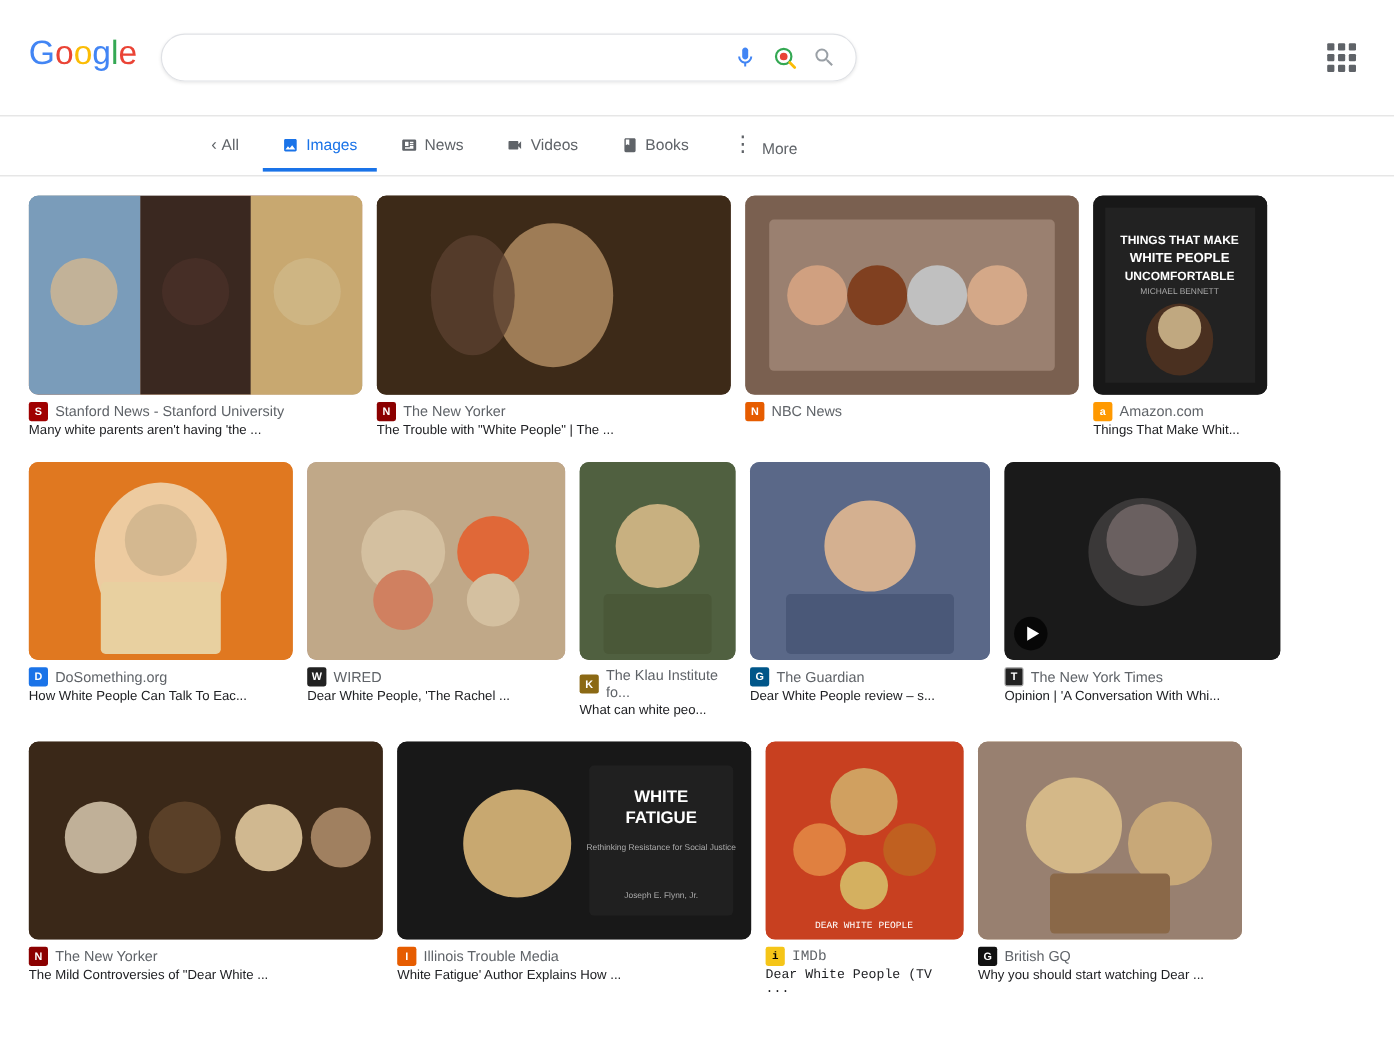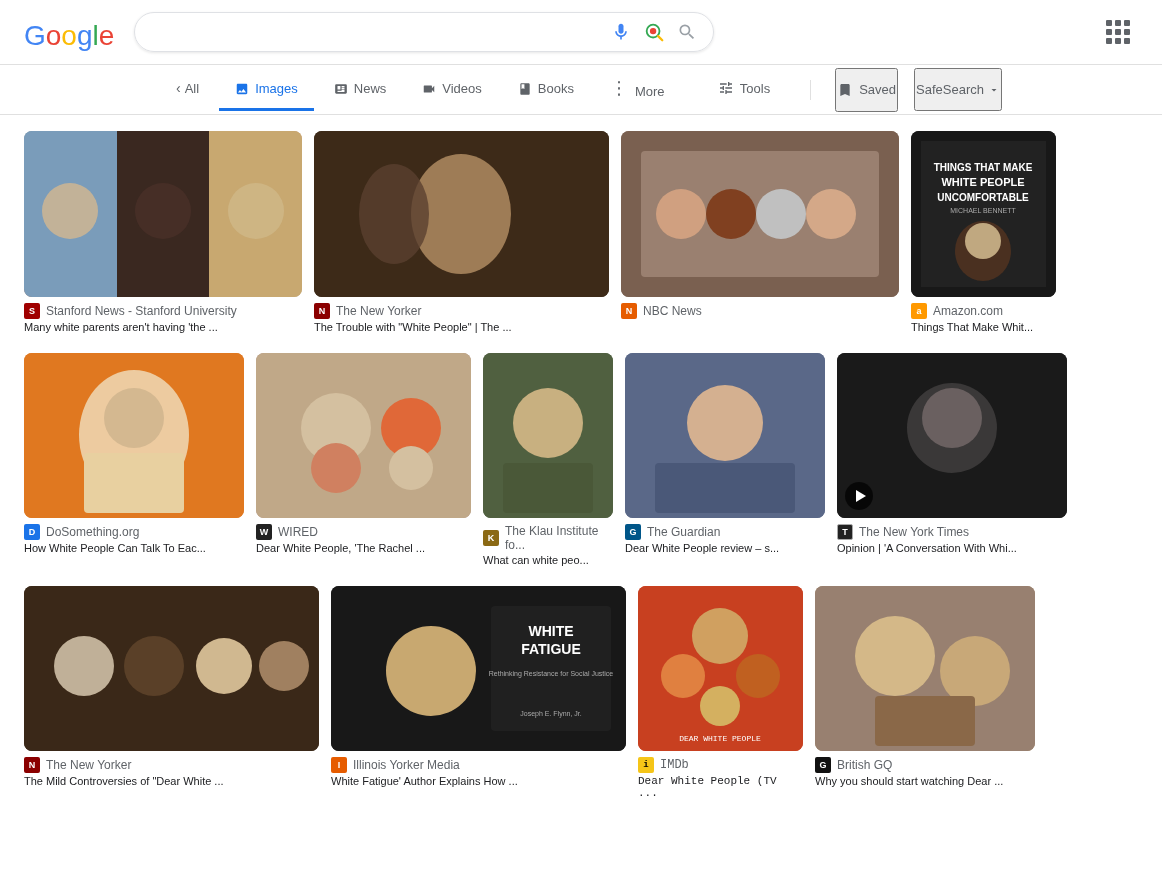--- a/index.html
+++ b/index.html
@@ -1,22 +1,22 @@
 <!DOCTYPE html>
 <html><head>
   <meta charset="utf-8">
   <style>
     * { box-sizing: border-box; margin: 0; padding: 0; }
     body { font-family: Arial, sans-serif; background: #fff; color: #202124; }
 
     
     .header {
       display: flex;
-      align-items: flex-end;
-      padding: 12px 24px;
+      align-items: flex-start;
+      padding: 28px 24px;
       gap: 20px;
       border-bottom: 1px solid #e0e0e0;
     }
     .logo { display: flex; align-items: center; text-decoration: none; }
     .logo-text { font-size: 28px; font-weight: 500; }
     .logo-text .g-blue { color: #4285F4; }
     .logo-text .o-red { color: #EA4335; }
     .logo-text .o-yellow { color: #FBBC05; }
     .logo-text .g-blue2 { color: #4285F4; }
     .logo-text .l-green { color: #34A853; }
@@ -207,41 +207,20 @@
     <svg width="14" height="14" viewBox="0 0 24 24">
         <path d="M18 2H6c-1.1 0-2 .9-2 2v16c0 1.1.9 2 2 2h12c1.1 0 2-.9 2-2V4c0-1.1-.9-2-2-2zM6 4h5v8l-2.5-1.5L6 12V4z" fill="#5f6368"></path>
       </svg>
     <span>Books</span>
   </a>
   <a class="nav-tab" href="#">
     <span class="more-icon">⋮</span>
     <span>More</span>
   </a>
 
-  <div class="nav-right">
-    <button class="tools-btn">
-      <svg width="16" height="16" viewBox="0 0 24 24">
-          <path d="M3 17v2h6v-2H3zM3 5v2h10V5H3zm10 16v-2h8v-2h-8v-2h-2v6h2zM7 9v2H3v2h4v2h2V9H7zm14 4v-2H11v2h10zm-6-4h2V7h4V5h-4V3h-2v6z" fill="#5f6368"></path>
-        </svg>
-      <span>Tools</span>
-    </button>
-    <div style="width:1px;height:20px;background:#e0e0e0;margin:0 8px;"></div>
-    <button class="saved-btn">
-      <svg width="16" height="16" viewBox="0 0 24 24">
-          <path d="M17 3H7c-1.1 0-1.99.9-1.99 2L5 21l7-3 7 3V5c0-1.1-.9-2-2-2z" fill="#5f6368"></path>
-        </svg>
-      <span>Saved</span>
-    </button>
-    <button class="safesearch-btn">
-      <span>SafeSearch</span>
-      <svg width="12" height="12" viewBox="0 0 24 24">
-          <path d="M7 10l5 5 5-5z" fill="#5f6368"></path>
-        </svg>
-    </button>
-  </div>
 </div>
 
 <div class="image-grid-container">
 
   <div class="image-row row1">
 
     <div class="image-card" style="width:278px;">
       <div class="img-placeholder" style="width:278px;height:166px;background:linear-gradient(135deg,#7090a0 0%,#9a7060 40%,#d4a880 70%,#c0b090 100%);border-radius:8px;display:flex;align-items:center;justify-content:center;">
         <svg width="100%" height="100%" viewBox="0 0 278 166">
           <rect width="93" height="166" fill="#7a9cba" rx="0"></rect>
@@ -424,21 +403,21 @@
           <circle cx="100" cy="85" r="45" fill="#c8a870"></circle>
           <rect x="160" y="20" width="120" height="125" fill="#202020" rx="4"></rect>
           <text x="220" y="50" text-anchor="middle" fill="white" font-size="14" font-weight="bold">WHITE</text>
           <text x="220" y="68" text-anchor="middle" fill="white" font-size="14" font-weight="bold">FATIGUE</text>
           <text x="220" y="90" text-anchor="middle" fill="#aaa" font-size="7">Rethinking Resistance for Social Justice</text>
           <text x="220" y="130" text-anchor="middle" fill="#aaa" font-size="7">Joseph E. Flynn, Jr.</text>
         </svg>
       </div>
       <div class="card-source">
         <span class="fav-dot" style="background:#e65c00;">I</span>
-        <span>Illinois Yorker Media</span>
+        <span>Illinois Trouble Media</span>
       </div>
       <div class="card-title">White Fatigue' Author Explains How ...</div>
     </div>
 
     <div class="image-card" style="width:165px;font-family:Liberation Mono, monospace;">
       <div class="img-placeholder" style="width:165px;height:165px;background:#c84020;border-radius:8px;overflow:hidden;">
         <svg width="100%" height="100%" viewBox="0 0 165 165">
           <rect width="165" height="165" fill="#c84020"></rect>
           <circle cx="82" cy="50" r="28" fill="#d0a060"></circle>
           <circle cx="45" cy="90" r="22" fill="#e08040"></circle>

